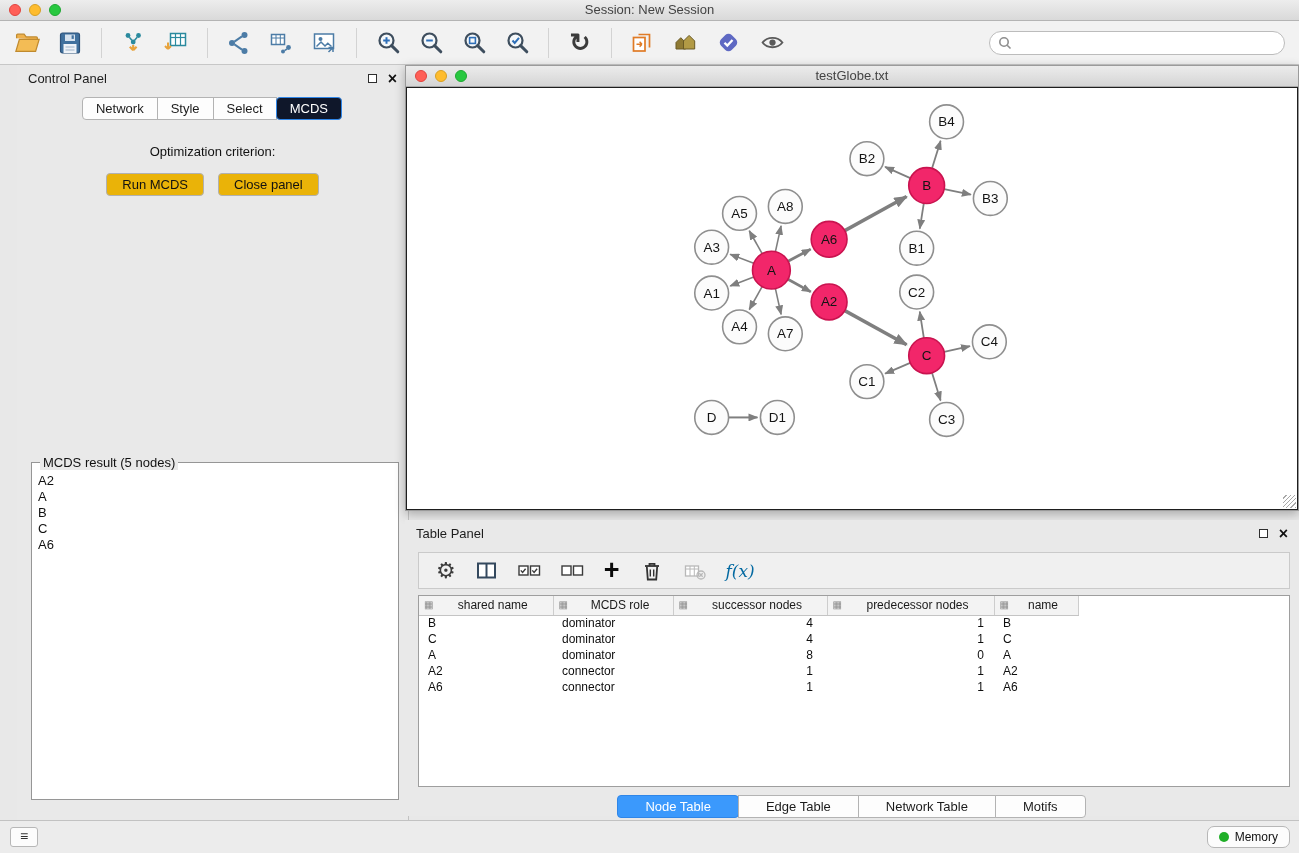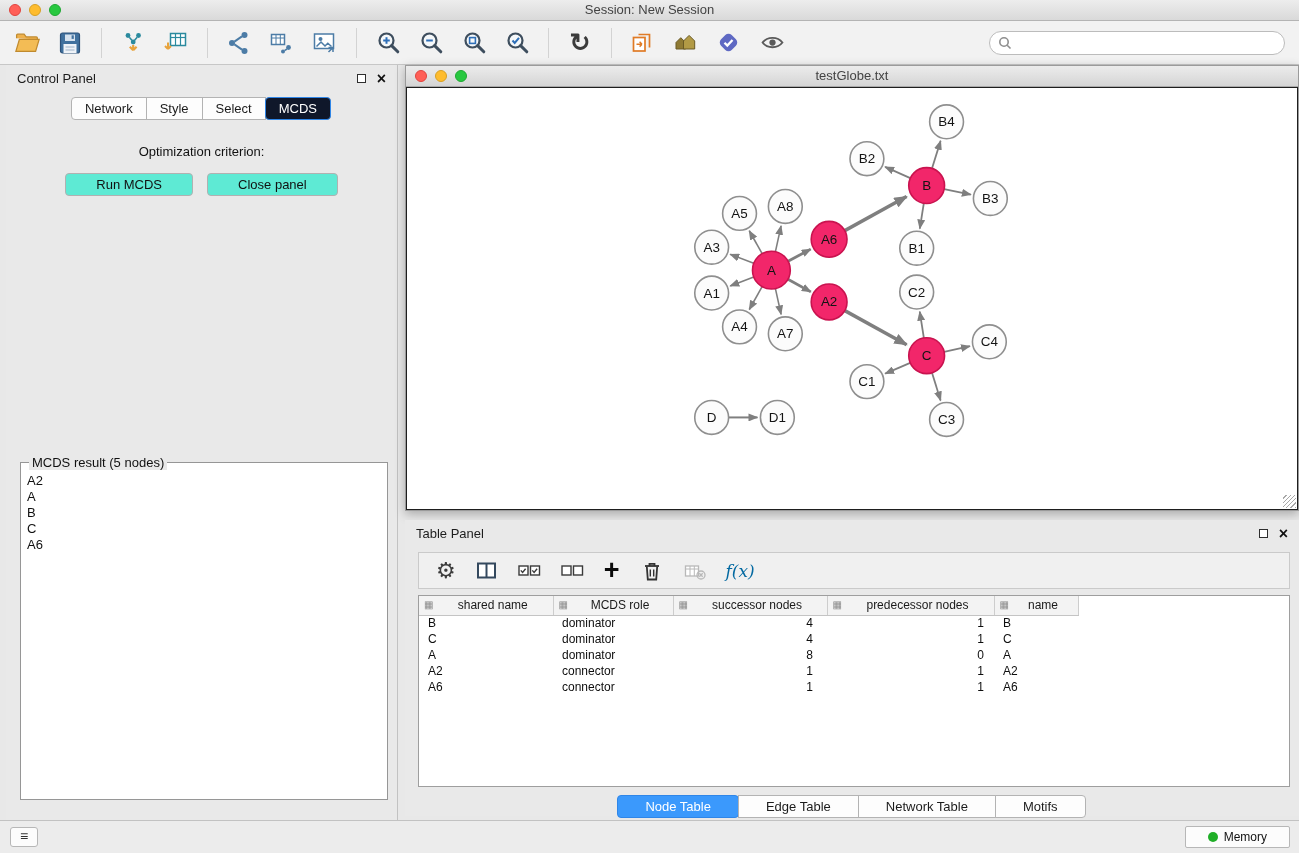--- a/index.html
+++ b/index.html
@@ -29,41 +29,41 @@
                       font-family:"Liberation Sans",sans-serif; }
 
   
   .panel-header { height:27px; display:flex; align-items:center; padding:0 11px; }
   .panel-title { font-size:13px; color:#1d1d1d; }
   .panel-controls { margin-left:auto; display:flex; gap:11px; align-items:center; }
   .float-icon { width:9px; height:9px; border:1.5px solid #2e2e2e; display:inline-block; background:#fff; }
   .close-glyph { font-weight:bold; font-size:16px; color:#111; line-height:12px; }
 
   
-  .control-panel { position:absolute; left:6px; top:65px; width:392px; height:755px;
+  .control-panel { position:absolute; left:17px; top:65px; width:392px; height:755px;
                    background:#e9e9e9; border-right:1px solid #c2c2c2; }
   .cp-tabs { display:flex; justify-content:center; margin-top:5px; }
   .cp-tab { border:1px solid #b3b3b3; background:#fdfdfd; padding:3px 13px; font-size:13px;
             margin-left:-1px; color:#1c1c1c; cursor:default; }
   .cp-tab:first-child { border-radius:4px 0 0 4px; }
   .cp-tab:last-child  { border-radius:0 4px 4px 0; }
   .cp-tab.active { background:#0f172a; color:#fff; border-color:#2f86e8; border-radius:4px; }
   .opt-label { text-align:center; margin-top:24px; font-size:13px; color:#111; }
   .select-wrap { margin:9px auto 0; width:312px; height:24px; position:relative; background:#fff;
                  border:1px solid #ababab; border-radius:4px; }
   .select-text { line-height:22px; padding-left:8px; font-size:13px; white-space:nowrap; overflow:hidden; }
   .select-stepper { position:absolute; top:0; right:0; width:20px; height:22px;
                     background:linear-gradient(#6cb1fe,#3185f8); border-radius:0 3px 3px 0;
                     display:flex; flex-direction:column; align-items:center; justify-content:center; gap:2px; }
   .tri-up { width:0; height:0; border-left:3.5px solid transparent; border-right:3.5px solid transparent;
             border-bottom:4.5px solid #fff; }
   .tri-down { width:0; height:0; border-left:3.5px solid transparent; border-right:3.5px solid transparent;
               border-top:4.5px solid #fff; }
   .btn-row { display:flex; justify-content:center; gap:14px; margin-top:14px; }
-  .btn { background:#5eead4; border:1px solid #b1b1b1; border-radius:4px; padding:3px 30px;
+  .btn { background:#eab308; border:1px solid #b1b1b1; border-radius:4px; padding:3px 15px;
          font-size:13px; color:#111; cursor:default; }
   .result-box { position:absolute; left:14px; top:390px; width:368px; bottom:20px;
                 background:#fff; border:1px solid #969696; padding:3px 6px; }
   .result-box legend { font-size:13px; padding:0 3px; margin-left:2px; background:#e9e9e9; color:#111; }
   .result-item { font-size:13px; line-height:16px; color:#111; }
 
   
   .network-window { position:absolute; left:405px; top:65px; width:894px; height:446px;
                     background:#fff; border:1px solid #9b9b9b; box-shadow:0 3px 10px rgba(0,0,0,0.28); }
   .nw-titlebar { position:relative; height:21px; background:linear-gradient(#ececec,#d5d5d5);
@@ -100,22 +100,22 @@
   .tp-tab:last-child  { border-radius:0 4px 4px 0; }
   .tp-tab.active { background:#3b99fc; color:#fff; border-color:#2f86e8; border-radius:4px; }
 
   
   .statusbar { position:absolute; left:0; bottom:0; right:0; height:33px; background:#ececec;
                border-top:1px solid #c2c2c2; }
   .menu-btn { position:absolute; left:10px; top:6px; width:28px; height:20px; border:1px solid #b7b7b7;
               border-radius:3px; background:#fcfcfc; text-align:center; line-height:17px;
               font-size:14px; color:#333; }
   .memory-btn { position:absolute; right:9px; top:5px; height:22px; border:1px solid #b7b7b7;
-                border-radius:2px; background:#fcfcfc; display:flex; align-items:center; gap:6px;
-                padding:0 22px; font-size:12px; color:#111; }
+                border-radius:7px; background:#fcfcfc; display:flex; align-items:center; gap:6px;
+                padding:0 11px; font-size:12px; color:#111; }
   .memory-dot { width:10px; height:10px; border-radius:50%; background:#1fae27; }
 </style>
 </head>
 <body>
 
 <div class="titlebar">
   <div class="traffic">
     <span class="light red"></span>
     <span class="light yellow"></span>
     <span class="light green"></span>

